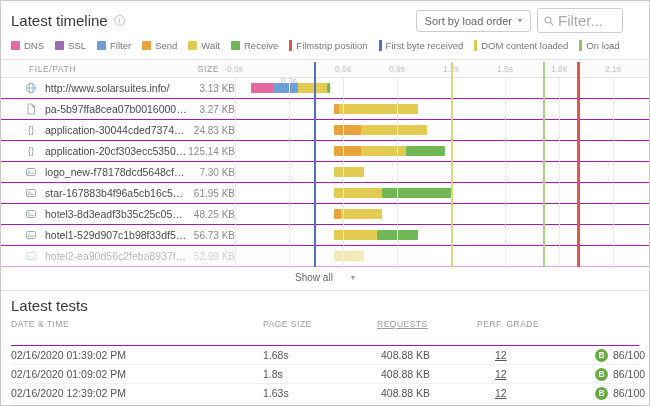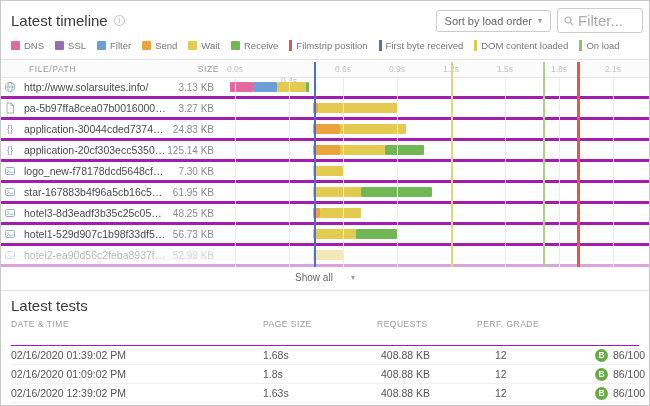--- a/index.html
+++ b/index.html
@@ -1,20 +1,20 @@
 <!DOCTYPE html>
 <html><head>
 <meta charset="utf-8">
 <style>
   * { margin:0; padding:0; box-sizing:border-box; }
   body { font-family:"Liberation Sans", sans-serif; background:#fff; }
   .page { width:650px; height:406px; border:1px solid #c9c9c9; background:#fff; overflow:hidden; }
 
   
-  .sec-header { display:flex; align-items:center; padding:7px 6px 2px 10px; }
+  .sec-header { display:flex; align-items:center; padding:7px 26px 2px 10px; }
   .sec-title { font-size:15px; font-weight:400; color:#3a3a3a; }
   .info-icon { width:11px; height:11px; border:1px solid #c2c2c2; border-radius:50%;
     color:#b5b5b5; font-size:7.5px; display:inline-flex; align-items:center; justify-content:center;
     margin-left:6px; }
   .spacer { flex:1; }
   .sort-btn { display:inline-flex; align-items:center; gap:6px; border:1px solid #ccc; border-radius:3px;
     background:#fff; padding:4px 8px; font-size:11px; color:#666; cursor:pointer; }
   .sort-caret { font-size:8px; color:#999; }
   .filter-box { display:inline-flex; align-items:center; gap:4px; border:1px solid #ccc; border-radius:3px;
     background:#fff; padding:3px 6px; margin-left:6px; }
@@ -32,21 +32,21 @@
   .tl-grid { position:relative; border-top:1px solid #e4e4e4; }
   .tl-head { display:flex; align-items:center; height:18px; background:#fbfbfb;
     border-bottom:1px solid #e4e4e4; font-size:8.5px; color:#9a9a9a; letter-spacing:0.6px;
     padding-left:8px; }
   .col-icon { flex:0 0 20px; display:inline-flex; align-items:center; justify-content:flex-start; }
   .col-path { flex:0 0 142px; overflow:hidden; white-space:nowrap; text-overflow:ellipsis; }
   .col-size { flex:0 0 58px; text-align:right; padding-right:10px; }
   .col-chart { flex:1; position:relative; height:100%; }
   .tick { position:absolute; top:50%; transform:translate(-50%,-50%); font-size:8.5px; color:#c4c4c4; letter-spacing:0; }
 
-  .tl-row { display:flex; align-items:center; height:21px; border-bottom:3px solid #a21caf; padding-left:3px; }
+  .tl-row { display:flex; align-items:center; height:21px; border-bottom:1px solid #a21caf; padding-left:24px; }
   .tl-row .col-path { font-size:10.5px; color:#4a4a4a; letter-spacing:0; }
   .tl-row .col-size { font-size:10px; color:#8b8b8b; letter-spacing:0; }
   .tl-row.faded { opacity:0.4; }
   .bar { position:absolute; top:50%; transform:translateY(-50%); height:10px; border-radius:1px; }
 
   .tl-overlay { position:absolute; left:228px; top:0; right:0; bottom:0; pointer-events:none; }
   .gridline { position:absolute; top:18px; bottom:0; width:1px; background:#ededed; }
   .marker { position:absolute; top:2px; bottom:0; }
 
   .show-all { height:20px; display:flex; align-items:center; justify-content:center; gap:18px;
@@ -57,21 +57,21 @@
   .tests { border-top:1px solid #ddd; margin-top:3px; padding:6px 10px 0 10px; }
   .tests .sec-header { padding:0 0 5px 0; }
   .tests-head { display:flex; align-items:center; font-size:8.5px; color:#9a9a9a; letter-spacing:0.5px;
     border-bottom:1px solid #a21caf; padding-bottom:16px; }
   .test-row { display:flex; align-items:center; height:19px; border-bottom:1px solid #f0f0f0;
     font-size:10.5px; color:#555; }
   .test-row:last-child { border-bottom:none; }
   .tc-date { flex:0 0 252px; }
   .tc-load { flex:0 0 118px; }
   .tc-size { flex:0 0 114px; }
-  .tc-req  { flex:0 0 100px; }
+  .tc-req  { flex:0 0 100px;text-decoration:underline; }
   .tc-grade { flex:1; display:inline-flex; align-items:center; gap:5px; }
   .grade-badge { width:13px; height:13px; border-radius:50%; color:#fff; font-size:8.5px; font-weight:bold;
     display:inline-flex; align-items:center; justify-content:center; }
   svg { display:block; }
 </style>
 </head>
 <body>
 
 <div class="page">
 

